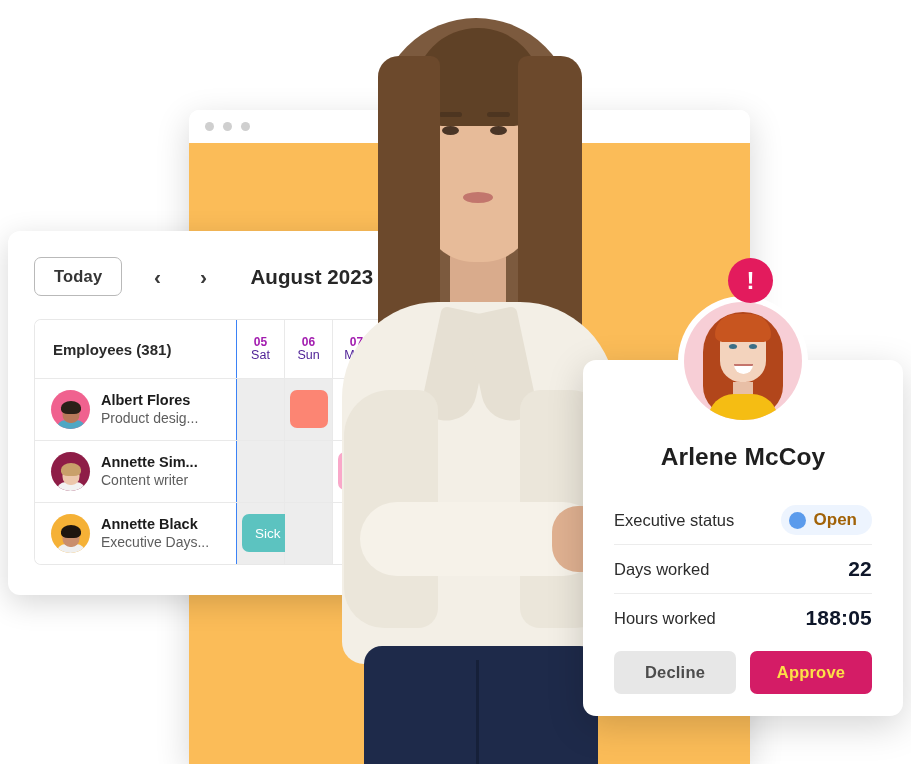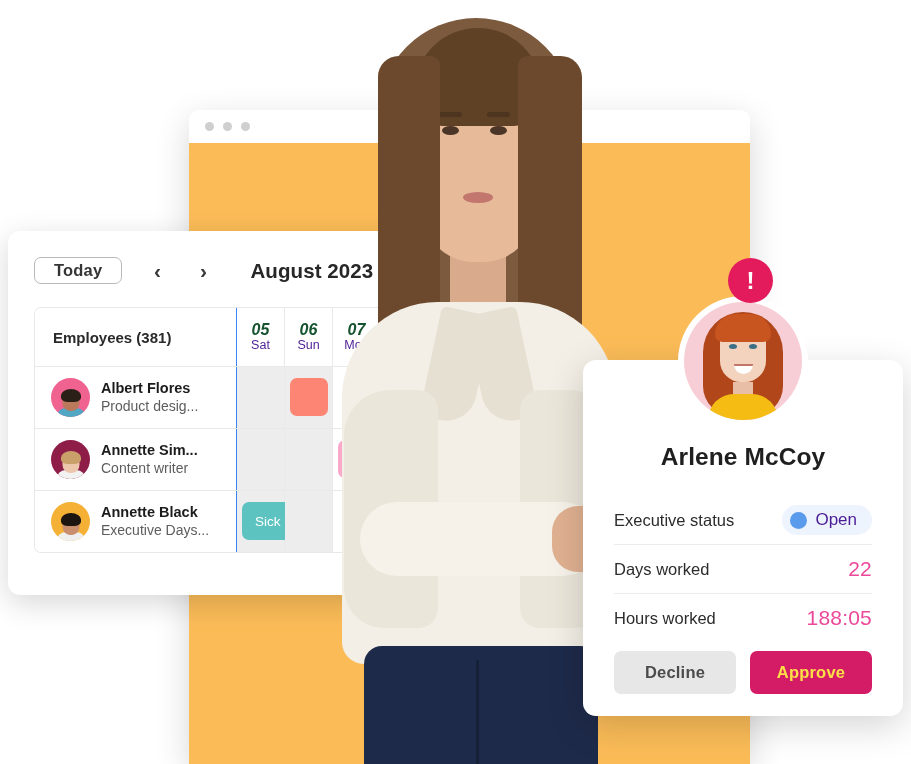--- a/index.html
+++ b/index.html
@@ -62,21 +62,21 @@
   }
   #calendar-toolbar {
     display: flex;
     align-items: center;
     padding: 26px 0 0 26px;
     gap: 0px;
   }
   #today-button {
     border: 1.4px solid #b9b9b9;
     border-radius: 7px;
-    padding: 3px 19px;
+    padding: 9px 19px;
     font-size: 16.5px;
     font-weight: bold;
     color: #353535;
     background: #fff;
     letter-spacing: .2px;
     cursor: pointer;
   }
   .nav-arrow {
     width: 34px;
     text-align: center;
@@ -137,25 +137,24 @@
   #header-row .cell-day {
     height: 58px;
     display: flex;
     flex-direction: column;
     align-items: center;
     justify-content: center;
     gap: 1px;
     background: #fff;
   }
   .day-num {
-    font-size: 16px;
-    font-weight: bold;
-    color: #14532d;
+    font-size: 12px;
+    font-weight: bold;
+    color: #a21caf;
     line-height: 1.05;
-    font-style: italic;
   }
   .day-dow {
     font-size: 12.5px;
     color: #4c1d95;
     line-height: 1.05;
   }
   .emp-row .cell-name {
     height: 61px;
     display: flex;
     align-items: center;
@@ -496,43 +495,43 @@
     justify-content: space-between;
     height: 48px;
   }
   .detail-row + .detail-row { border-top: 1.5px solid #ececec; }
   .detail-label {
     font-size: 16.5px;
     color: #2c2c2c;
   }
   .detail-value {
     font-size: 21px;
-    font-weight: normal;
-    color: #ec4899;
+    font-weight: bold;
+    color: #0f172a;
     letter-spacing: .2px;
   }
   #status-pill {
     display: flex;
     align-items: center;
     gap: 8px;
     background: #edf4fe;
     border-radius: 16px;
     padding: 5px 15px 5px 8px;
     cursor: pointer;
   }
   #status-dot {
     width: 17px; height: 17px;
     border-radius: 50%;
     background: #5b9bec;
     flex: none;
   }
   #status-text {
     font-size: 17px;
-    font-weight: normal;
-    color: #4c1d95;
+    font-weight: bold;
+    color: #a16207;
   }
   #detail-actions {
     position: absolute;
     left: 31px;
     right: 31px;
     bottom: 22px;
     display: flex;
     gap: 14px;
   }
   .action-btn {

